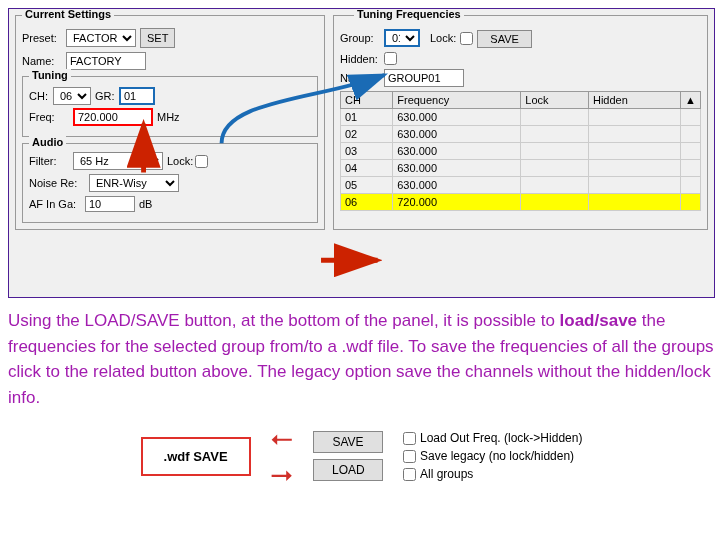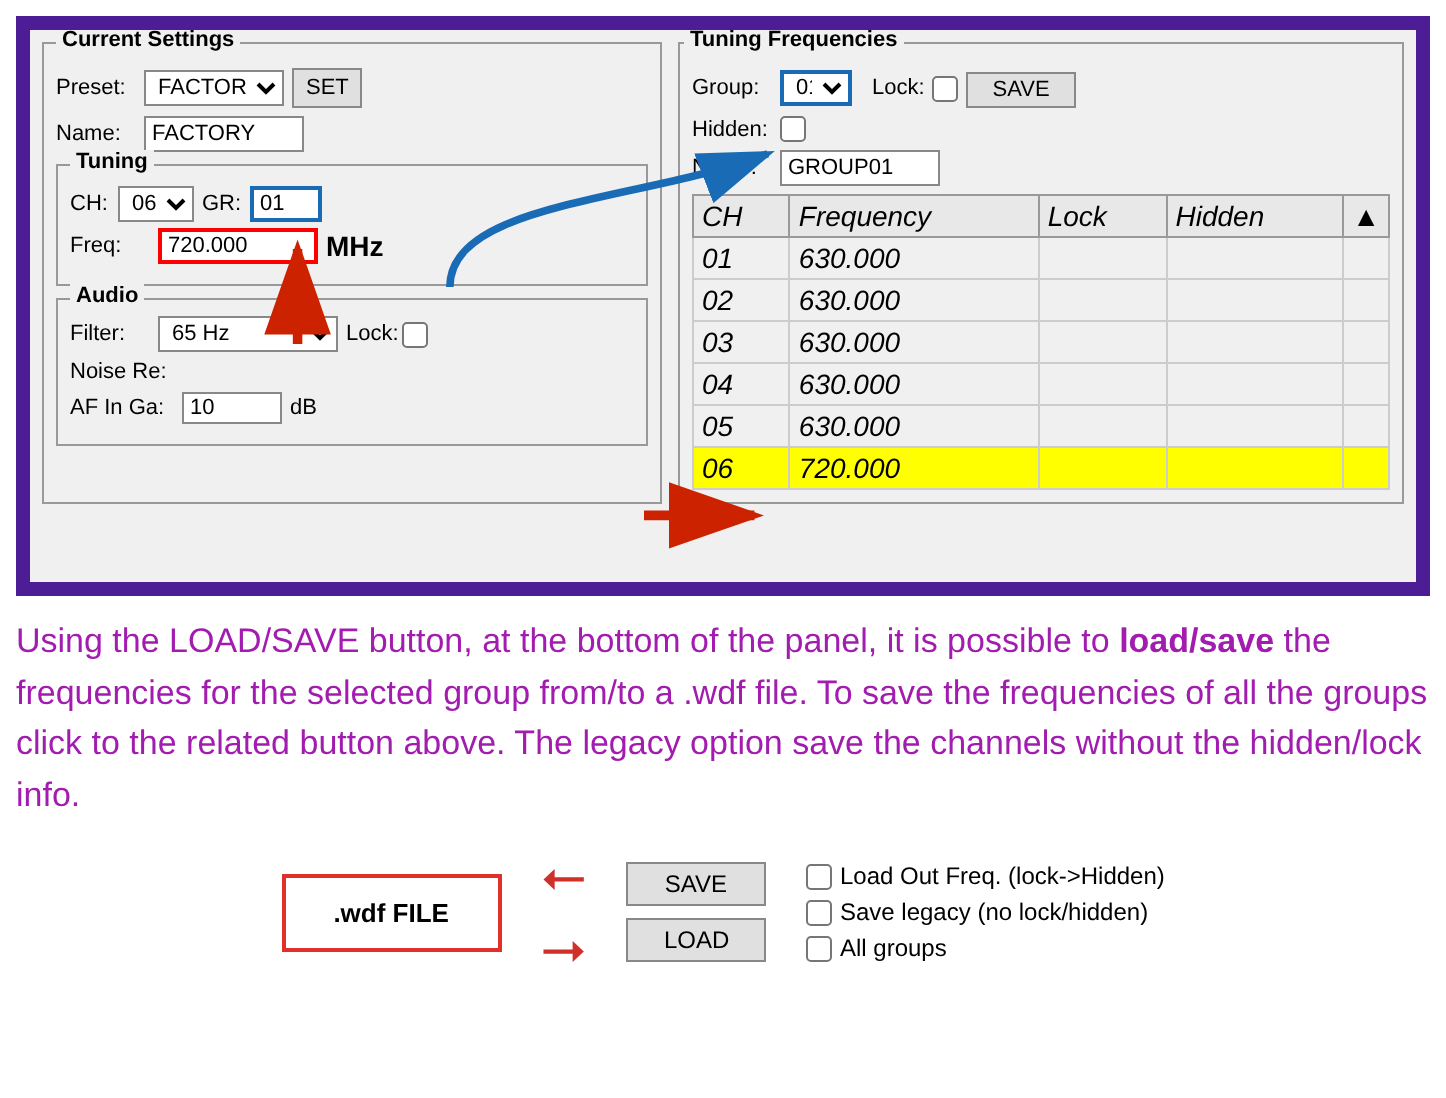--- a/index.html
+++ b/index.html
@@ -7,21 +7,21 @@
       font-family: Arial, sans-serif;
       font-size: 12px;
       background: #fff;
       width: 723px;
       min-height: 549px;
       padding: 8px;
     }
 
     
     .screenshot-area {
-      border: 7px solid #4c1d95;
+      border: 1px solid #4c1d95;
       background: #f0f0f0;
       padding: 6px;
       margin-bottom: 10px;
       position: relative;
       height: 290px;
       overflow: hidden;
     }
 
     .two-panels {
       display: flex;
@@ -115,31 +115,30 @@
       padding: 4px 6px 6px;
       flex: 1;
       background: #f0f0f0;
       position: relative;
     }
     .panel-right .panel-title {
       font-size: 11px;
       font-weight: bold;
       position: absolute;
       top: -8px;
-      left: 2px;
+      left: 20px;
       background: #f0f0f0;
       padding: 0 3px;
     }
 
     .freq-table {
       width: 100%;
       border-collapse: collapse;
       margin-top: 4px;
-      font-size: 14px;
-      font-style: italic;
+      font-size: 11px;
     }
     .freq-table th {
       border: 1px solid #999;
       background: #e8e8e8;
       padding: 2px 4px;
       text-align: left;
       font-weight: normal;
     }
     .freq-table td {
       border: 1px solid #ccc;
@@ -277,38 +276,41 @@
           <span class="form-label" style="min-width:20px;">CH:</span>
           <select class="form-select" style="width:38px;">
             <option>06</option>
           </select>
           <span class="form-label" style="min-width:20px;">GR:</span>
           <input class="form-input" style="width: 36px; border: 2px solid rgb(26, 107, 181);" type="text" value="01">
         </div>
         <div class="form-row">
           <span class="form-label">Freq:</span>
           <input class="form-input freq" type="text" value="720.000" style="">
-          <span style="font-size:14px;font-weight:bold;">MHz</span>
+          <span style="font-size:11px;">MHz</span>
         </div>
       </div>
 
       <div class="section-group" style="margin-top:6px;">
         <span class="section-title">Audio</span>
         <div class="form-row" style="margin-top:4px;">
           <span class="form-label">Filter:</span>
           <select class="form-select" style="width:90px;">
             <option>65 Hz</option>
           </select>
           <span class="checkbox-label">
             <span>Lock:</span>
             <input type="checkbox" style="">
           </span>
         </div>
         <div class="form-row">
           <span class="form-label" style="min-width:56px;">Noise Re:</span>
+          <select class="form-select" style="width:90px;">
+            <option>ENR-Wisy</option>
+          </select>
         </div>
         <div class="form-row">
           <span class="form-label" style="min-width:52px;">AF In Ga:</span>
           <span style="font-size:11px;border:1px solid #888;background:white;padding:1px 3px;width:50px;display:inline-block;">10</span>
           <span style="font-size:11px;">dB</span>
         </div>
       </div>
     </div>
 
     <div class="panel-right">
@@ -411,21 +413,21 @@
     <path d="M 320 255 L 378 255" stroke="#cc2200" stroke-width="5" fill="none" marker-end="url(#arrowRed)"></path>
   </svg>
 </div>
 
 <div class="description">
   <span>Using the LOAD/SAVE button, at the bottom of the panel, it is possible to </span><strong>load/save</strong><span> the frequencies for the selected group from/to a .wdf file. To save the frequencies of all the groups click to the related button above. The legacy option save the channels without the hidden/lock info.</span>
 </div>
 
 <div class="bottom-section">
 
-  <button class="wdf-btn">.wdf FILE</button>
+  <button class="wdf-btn">.wdf SAVE</button>
 
   <div class="arrow-double">
     <span class="red-arrow-left">⭠</span>
     <span class="red-arrow-right">⭢</span>
   </div>
 
   <div class="save-load-col">
     <button class="save-load-btn">SAVE</button>
     <button class="save-load-btn">LOAD</button>
   </div>

